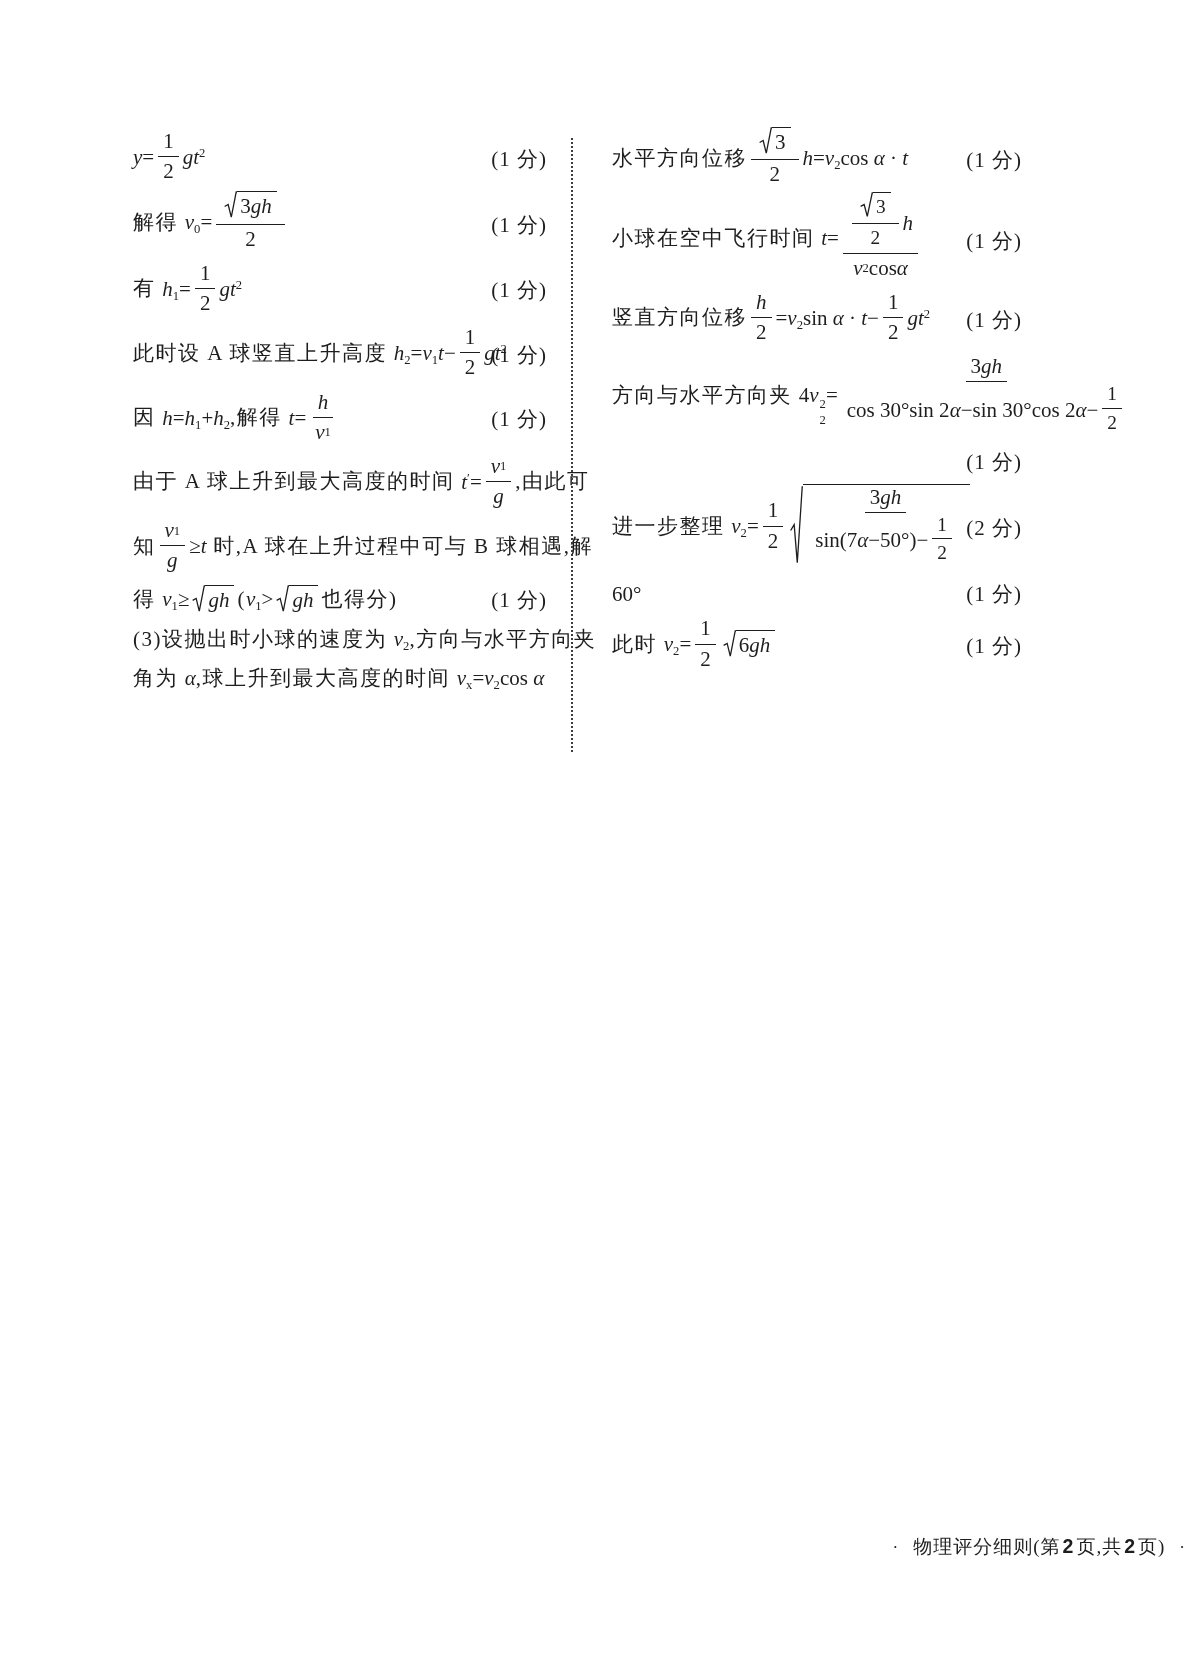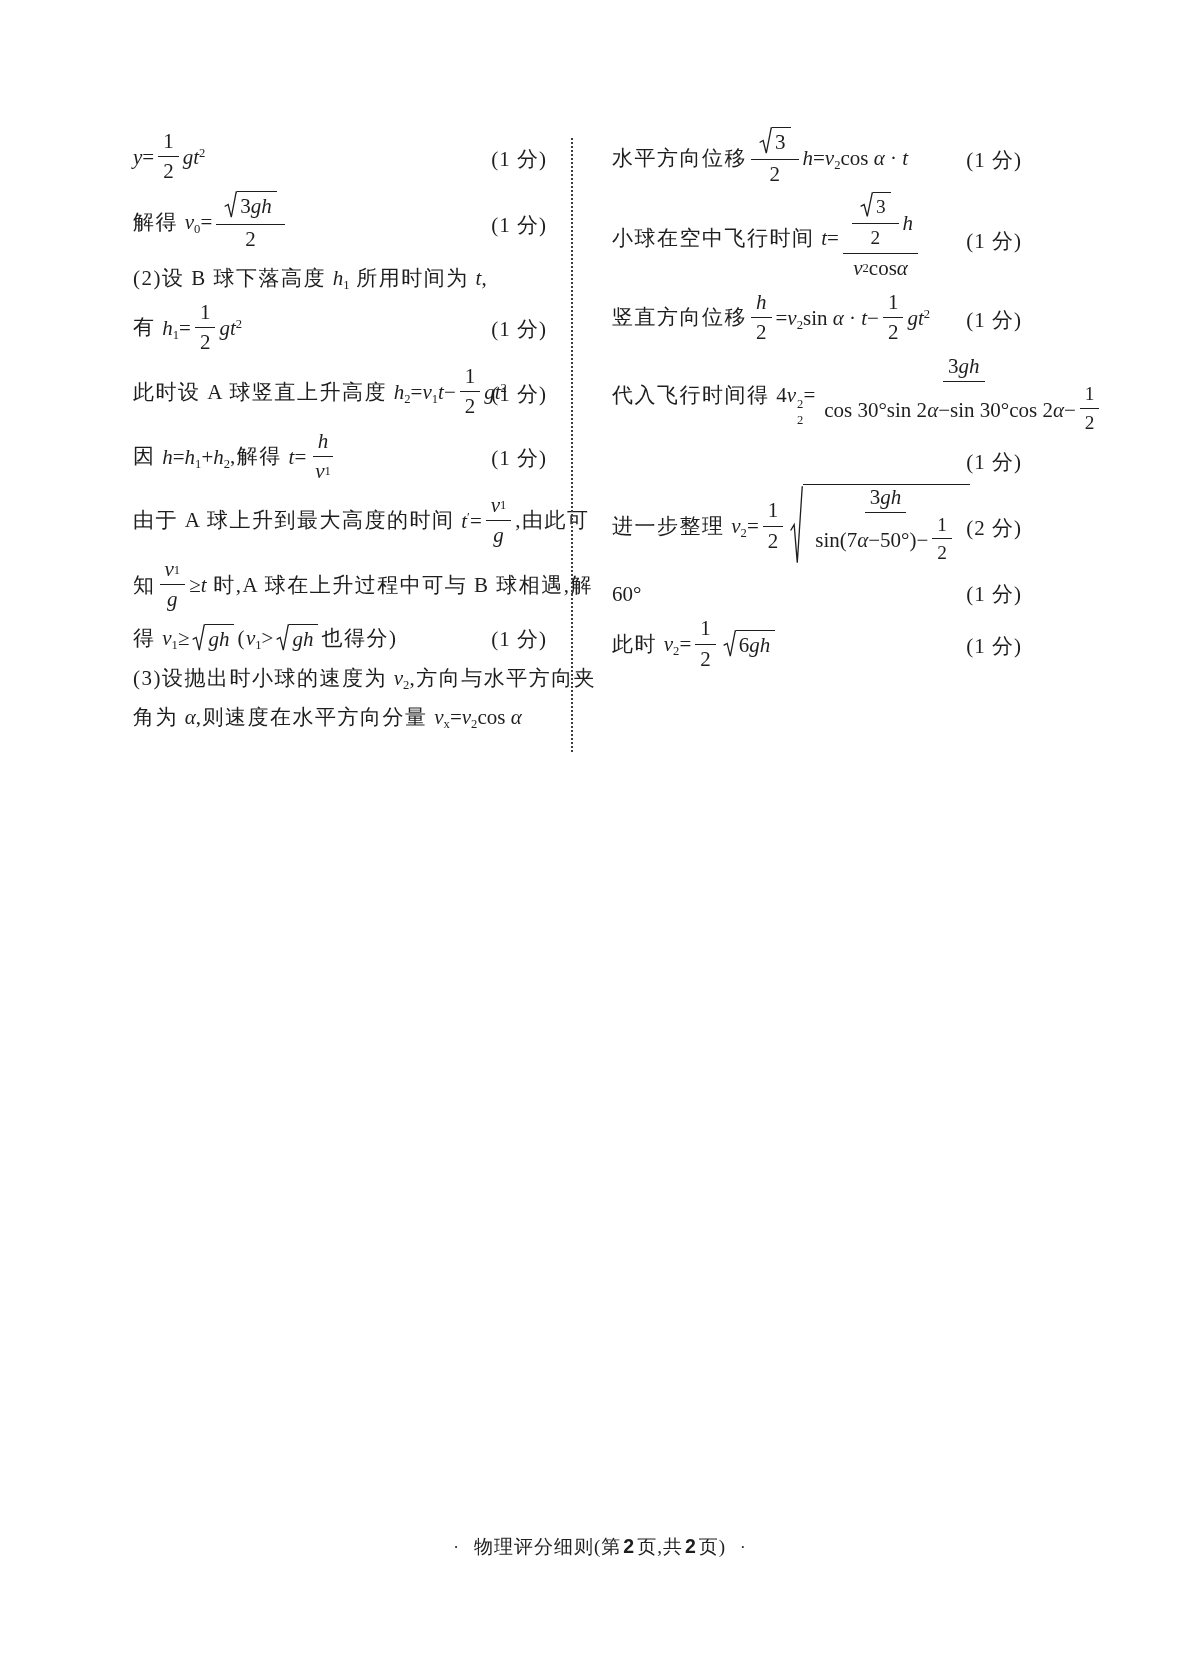--- a/index.html
+++ b/index.html
@@ -35,21 +35,21 @@
     vertical-align:middle;margin:0 4px;line-height:1.2;position:relative;top:-2px;}
   .frac>.num{padding:0 5px 2px;border-bottom:1.4px solid var(--ink,#1e1e1e);
     display:inline-flex;align-items:center;justify-content:center;}
   .frac>.den{padding:2px 5px 0;display:inline-flex;align-items:center;justify-content:center;}
   .frac .frac{font-size:0.92em;}
   .sqrt{display:inline-flex;align-items:stretch;vertical-align:middle;margin:0 3px;position:relative;top:-2px;}
   .rad{width:13px;position:relative;flex:none;}
   .rad svg{position:absolute;left:0;top:0;width:100%;height:100%;display:block;}
   .sqbody{border-top:1.4px solid var(--ink,#1e1e1e);padding:2px 5px 0 3px;
     display:inline-flex;align-items:center;}
-  .footer{position:absolute;left:0;width:100%;top:1534px;text-align:center;
+  .footer{position:absolute;left:0;width:100%;top:1534px;text-align:right;
     font-size:19px;letter-spacing:1px;}
   .footer .pgnum{font-weight:bold;font-family:"Liberation Sans","DejaVu Sans",sans-serif;
     font-size:19.5px;padding:0 2px;}
   .footer .dot{padding:0 14px;font-size:17px;}
 </style>
 </head>
 <body>
 
 <div class="page">
   <div class="col" id="colL">
@@ -80,23 +80,20 @@
                 </span>
               </span>
             </span>
             <span class="den">
               <span class="mr">2</span>
             </span>
           </span></span>
         <span class="score">(1 分)</span>
       </div>
       <div class="line">
-        <span class="lcontent"><span class="cjk">(2)设 B 球下落高度 </span><span class="mi">h</span><span class="msub">1</span><span class="cjk"> 所用时间为 </span><span class="mi">t</span><span class="cjk">,</span></span>
-      </div>
-      <div class="line">
         <span class="lcontent"><span class="cjk">有 </span><span class="mi">h</span><span class="msub">1</span><span class="mr">=</span><span class="frac">
             <span class="num">
               <span class="mr">1</span>
             </span>
             <span class="den">
               <span class="mr">2</span>
             </span>
           </span><span class="mi">g</span><span class="mi">t</span><span class="msup">2</span></span>
         <span class="score">(1 分)</span>
       </div>
@@ -166,21 +163,21 @@
               <span class="mi">g</span>
               <span class="mi">h</span>
             </span>
           </span><span class="cjk">也得分)</span></span>
         <span class="score">(1 分)</span>
       </div>
       <div class="line">
         <span class="lcontent"><span class="cjk">(3)设抛出时小球的速度为 </span><span class="mi">v</span><span class="msub">2</span><span class="cjk">,方向与水平方向夹</span></span>
       </div>
       <div class="line">
-        <span class="lcontent"><span class="cjk">角为 </span><span class="mi">α</span><span class="cjk">,则速度在水平方向分量 </span><span class="mi">v</span><span class="msub">x</span><span class="mr">=</span><span class="mi">v</span><span class="msub">2</span><span class="mr">cos </span><span class="mi">α</span></span>
+        <span class="lcontent"><span class="cjk">角为 </span><span class="mi">α</span><span class="cjk">,球上升到最大高度的时间 </span><span class="mi">v</span><span class="msub">x</span><span class="mr">=</span><span class="mi">v</span><span class="msub">2</span><span class="mr">cos </span><span class="mi">α</span></span>
       </div>
     </div>
   <div class="divider"></div>
   <div class="col" id="colR">
       <div class="line">
         <span class="lcontent"><span class="cjk">水平方向位移</span><span class="frac">
             <span class="num">
               <span class="sqrt">
                 <span class="rad">
                   <svg viewBox="0 0 10 20" preserveAspectRatio="none">
@@ -241,21 +238,21 @@
             <span class="num">
               <span class="mr">1</span>
             </span>
             <span class="den">
               <span class="mr">2</span>
             </span>
           </span><span class="mi">g</span><span class="mi">t</span><span class="msup">2</span></span>
         <span class="score">(1 分)</span>
       </div>
       <div class="line">
-        <span class="lcontent"><span class="cjk">代入飞行时间得 </span><span class="mr">4</span><span class="mi">v</span><span class="subsup">
+        <span class="lcontent"><span class="cjk">方向与水平方向夹 </span><span class="mr">4</span><span class="mi">v</span><span class="subsup">
             <span class="">2</span>
             <span class="">2</span>
           </span><span class="mr">=</span><span class="frac">
             <span class="num">
               <span class="mr">3</span>
               <span class="mi">g</span>
               <span class="mi">h</span>
             </span>
             <span class="den">
               <span class="mr">cos 30°sin 2</span>

